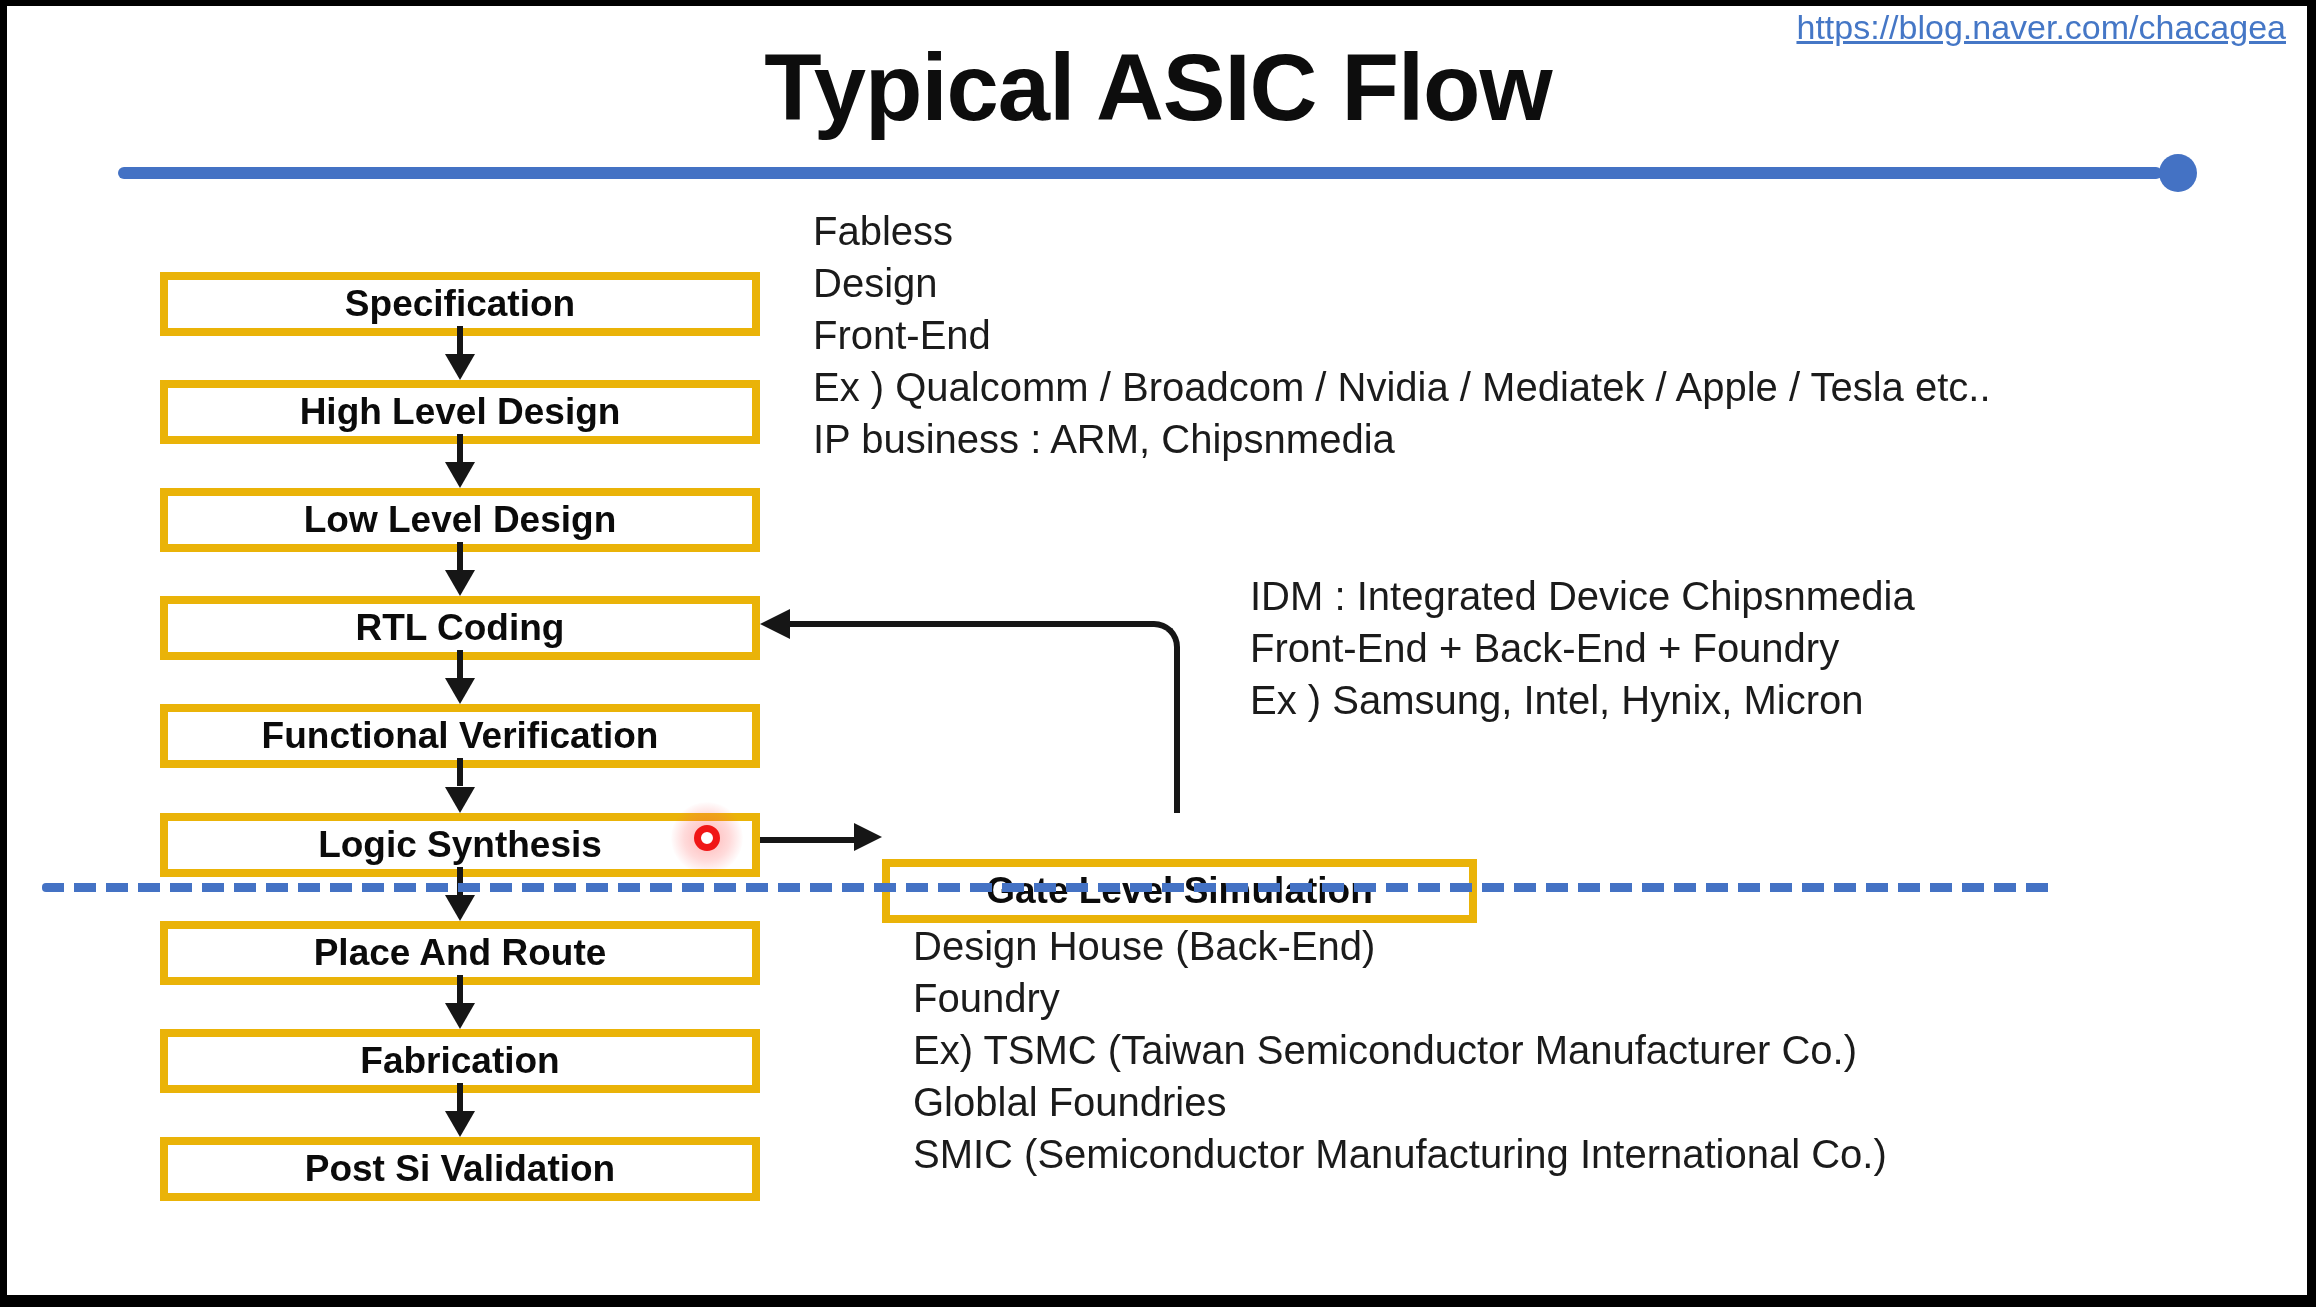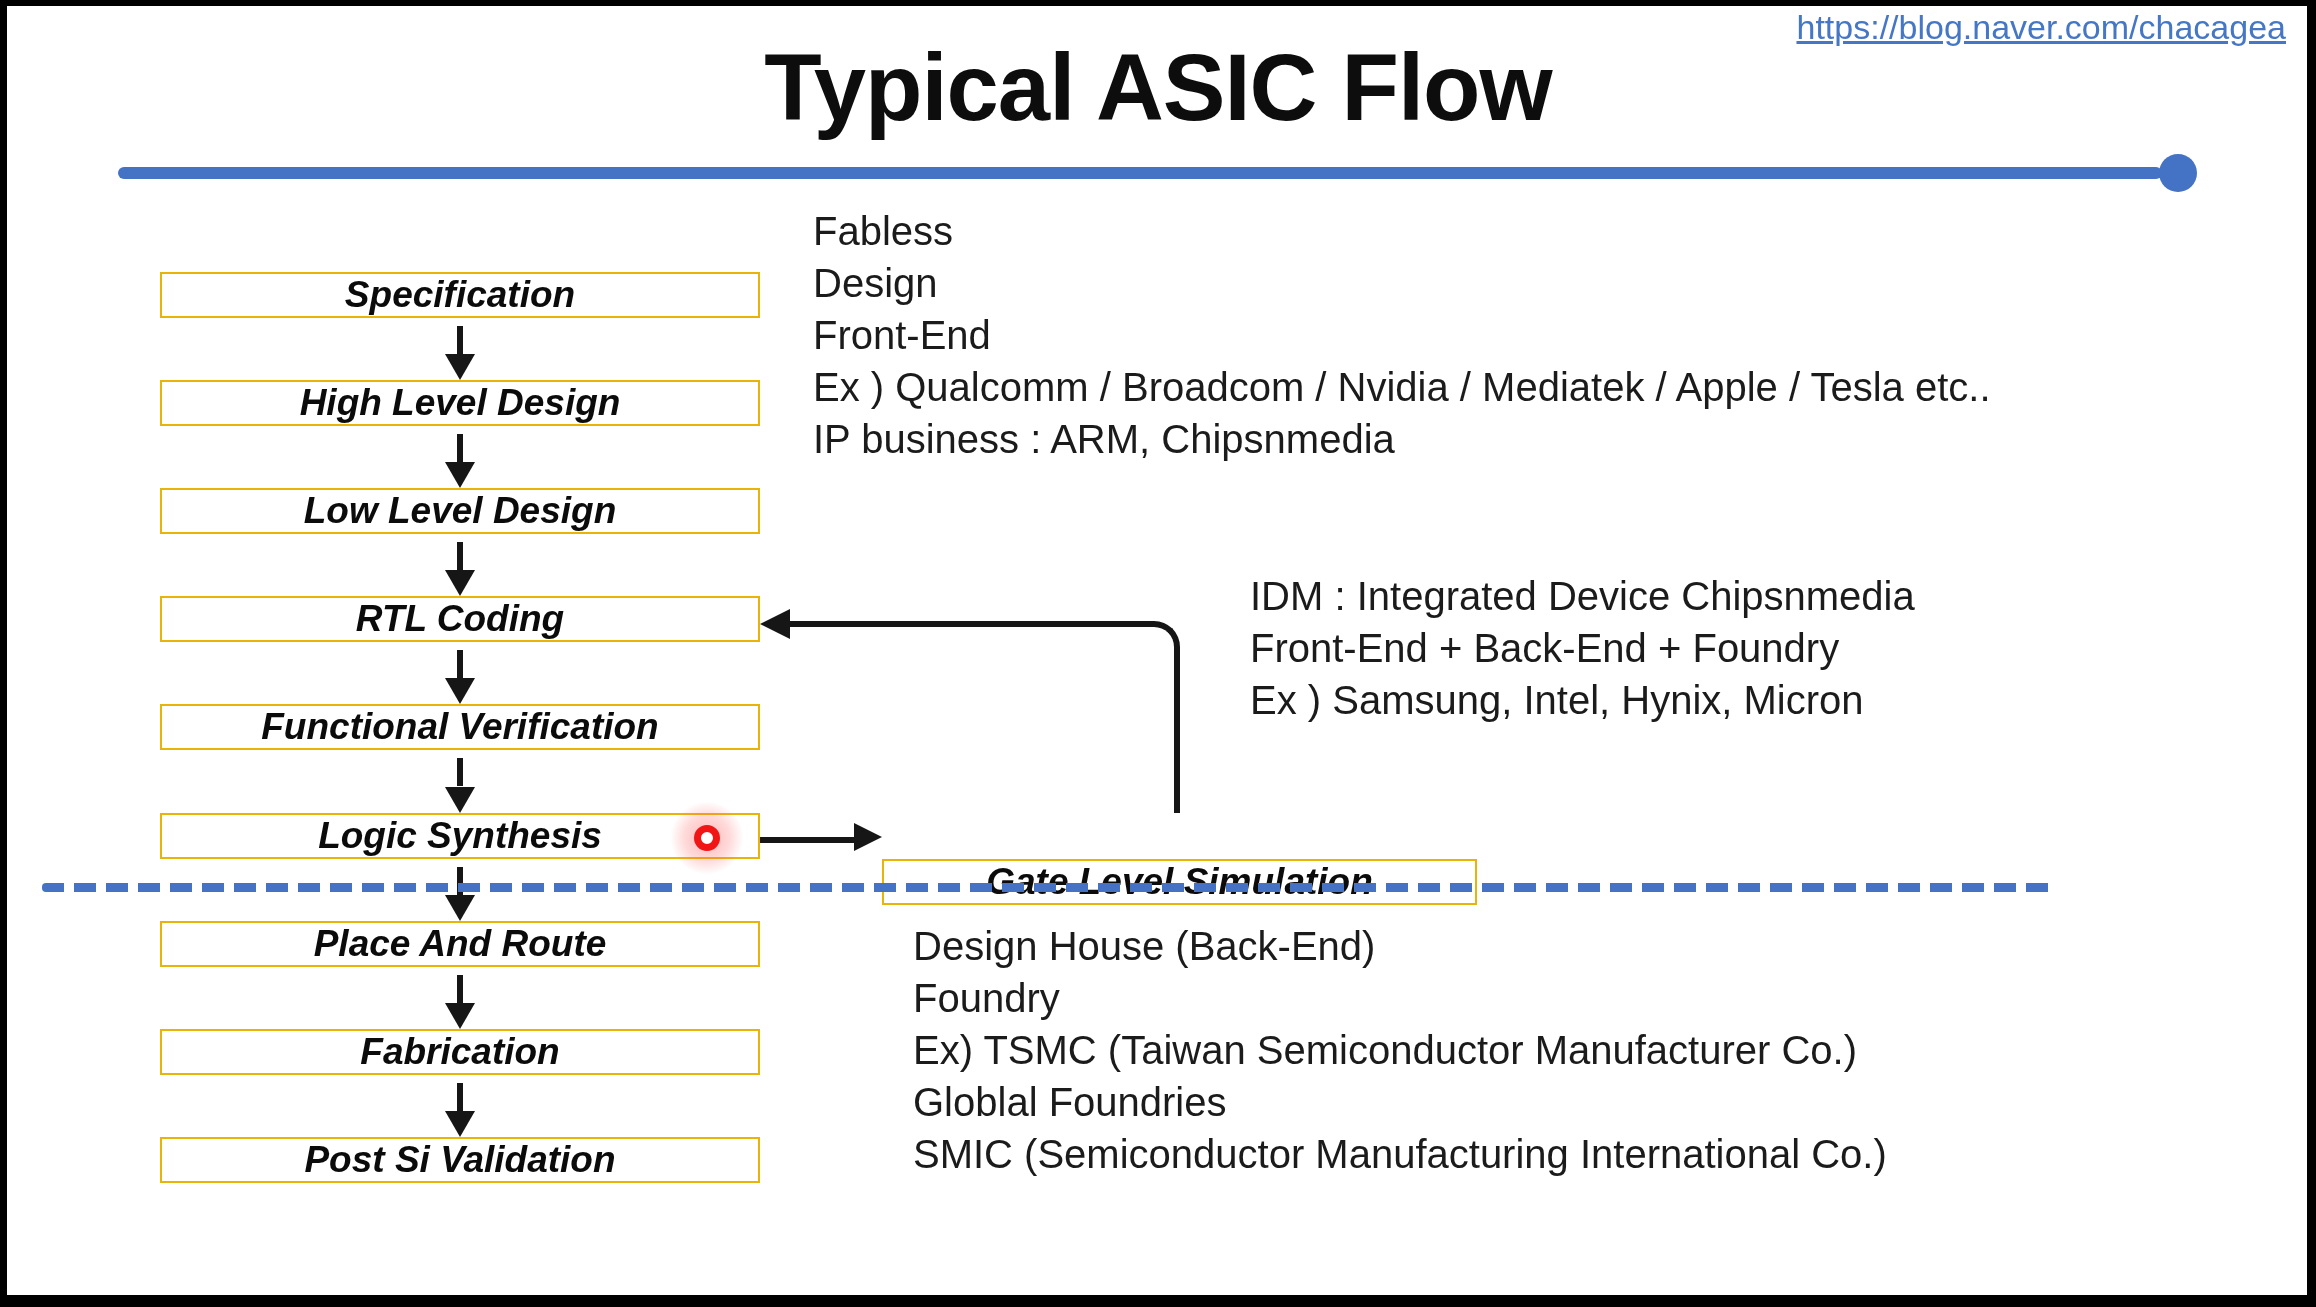--- a/index.html
+++ b/index.html
@@ -27,24 +27,24 @@
     position:absolute;left:118px;top:167px;width:2044px;height:12px;
     background:var(--accent_blue,#4472C4);border-radius:6px;
   }
   .title-rule-dot{
     position:absolute;left:2159px;top:154px;width:38px;height:38px;
     background:var(--accent_blue,#4472C4);border-radius:50%;
   }
 
   
   .fbox{
-    position:absolute;left:160px;width:600px;height:46px;background:#fff;
-    border:2px solid #eab308;box-sizing:border-box;
+    position:absolute;left:160px;width:600px;height:64px;background:#fff;
+    border:8px solid #eab308;box-sizing:border-box;
     display:flex;align-items:center;justify-content:center;
-    font-size:37px;font-weight:700;color:#0b0b0b;white-space:nowrap;font-style:italic;
+    font-size:37px;font-weight:700;color:#0b0b0b;white-space:nowrap;
   }
   .fbox.side{left:882px;width:595px;margin-top:46px;}
 
   
   .vline{position:absolute;left:457px;width:6px;height:28px;background:#161616;}
   .varrow{
     position:absolute;left:445px;width:0;height:0;
     border-left:15px solid transparent;border-right:15px solid transparent;
     border-top:26px solid #161616;
   }

